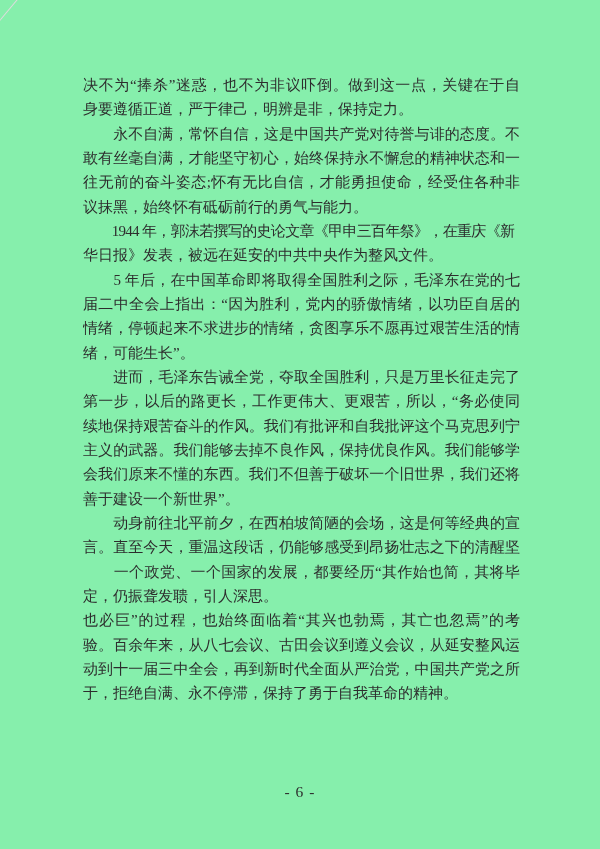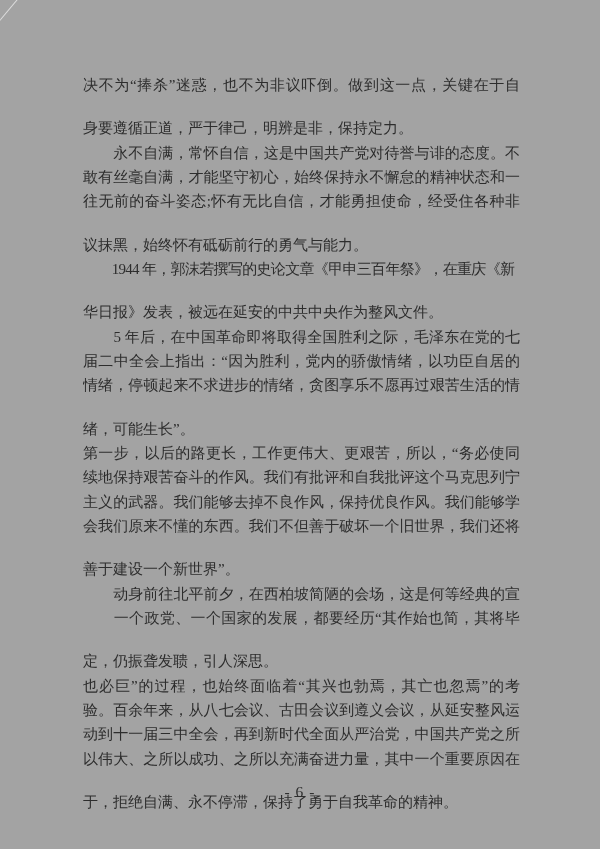--- a/index.html
+++ b/index.html
@@ -11,40 +11,39 @@
     height: 849px;
     background: #ffffff;
     overflow: hidden;
     position: relative;
     font-family: "Liberation Serif", "DejaVu Serif", serif;
     color: #2d2d2d;
   }
   .page {
     position: absolute;
     inset: 0;
-    background: #a3a3a3;
+    background: #86efac;
     padding-left: 40px;
   }
   .content {
     position: absolute;
     left: 83px;
     top: 73px;
     width: 437px;
     font-size: 15px;
     line-height: 24.33px;
   }
   .line {
     height: 24.33px;
     text-align: justify;
     text-align-last: justify;
     overflow: hidden;
   }
   .line.pend {
     text-align-last: left;
-    margin-top: 19px;
   }
   .line.tight {
     text-align-last: left;
     letter-spacing: -0.68px;
   }
   .footer {
     position: absolute;
     top: 783px;
     left: 0;
     width: 600px;
@@ -75,29 +74,30 @@
     <div class="line">　　永不自满，常怀自信，这是中国共产党对待誉与诽的态度。不</div>
     <div class="line">敢有丝毫自满，才能坚守初心，始终保持永不懈怠的精神状态和一</div>
     <div class="line">往无前的奋斗姿态;怀有无比自信，才能勇担使命，经受住各种非</div>
     <div class="line pend">议抹黑，始终怀有砥砺前行的勇气与能力。</div>
     <div class="line tight">　　1944 年，郭沫若撰写的史论文章《甲申三百年祭》，在重庆《新</div>
     <div class="line pend">华日报》发表，被远在延安的中共中央作为整风文件。</div>
     <div class="line">　　5 年后，在中国革命即将取得全国胜利之际，毛泽东在党的七</div>
     <div class="line">届二中全会上指出：“因为胜利，党内的骄傲情绪，以功臣自居的</div>
     <div class="line">情绪，停顿起来不求进步的情绪，贪图享乐不愿再过艰苦生活的情</div>
     <div class="line pend">绪，可能生长”。</div>
+    <div class="line">　　进而，毛泽东告诫全党，夺取全国胜利，只是万里长征走完了</div>
     <div class="line">第一步，以后的路更长，工作更伟大、更艰苦，所以，“务必使同</div>
     <div class="line">续地保持艰苦奋斗的作风。我们有批评和自我批评这个马克思列宁</div>
     <div class="line">主义的武器。我们能够去掉不良作风，保持优良作风。我们能够学</div>
     <div class="line">会我们原来不懂的东西。我们不但善于破坏一个旧世界，我们还将</div>
     <div class="line pend">善于建设一个新世界”。</div>
     <div class="line">　　动身前往北平前夕，在西柏坡简陋的会场，这是何等经典的宣</div>
+    <div class="line">言。直至今天，重温这段话，仍能够感受到昂扬壮志之下的清醒坚</div>
     <div class="line">　　一个政党、一个国家的发展，都要经历“其作始也简，其将毕</div>
     <div class="line pend">定，仍振聋发聩，引人深思。</div>
     <div class="line">也必巨”的过程，也始终面临着“其兴也勃焉，其亡也忽焉”的考</div>
     <div class="line">验。百余年来，从八七会议、古田会议到遵义会议，从延安整风运</div>
     <div class="line">动到十一届三中全会，再到新时代全面从严治党，中国共产党之所</div>
-    <div class="line">以伟大、之所以成功、之所以充满奋进力量，其中一个重要原因在</div>
     <div class="line pend">于，拒绝自满、永不停滞，保持了勇于自我革命的精神。</div>
   </main>
 
   <div class="footer">- 6 -</div>
 </div>
 
 </body></html>

